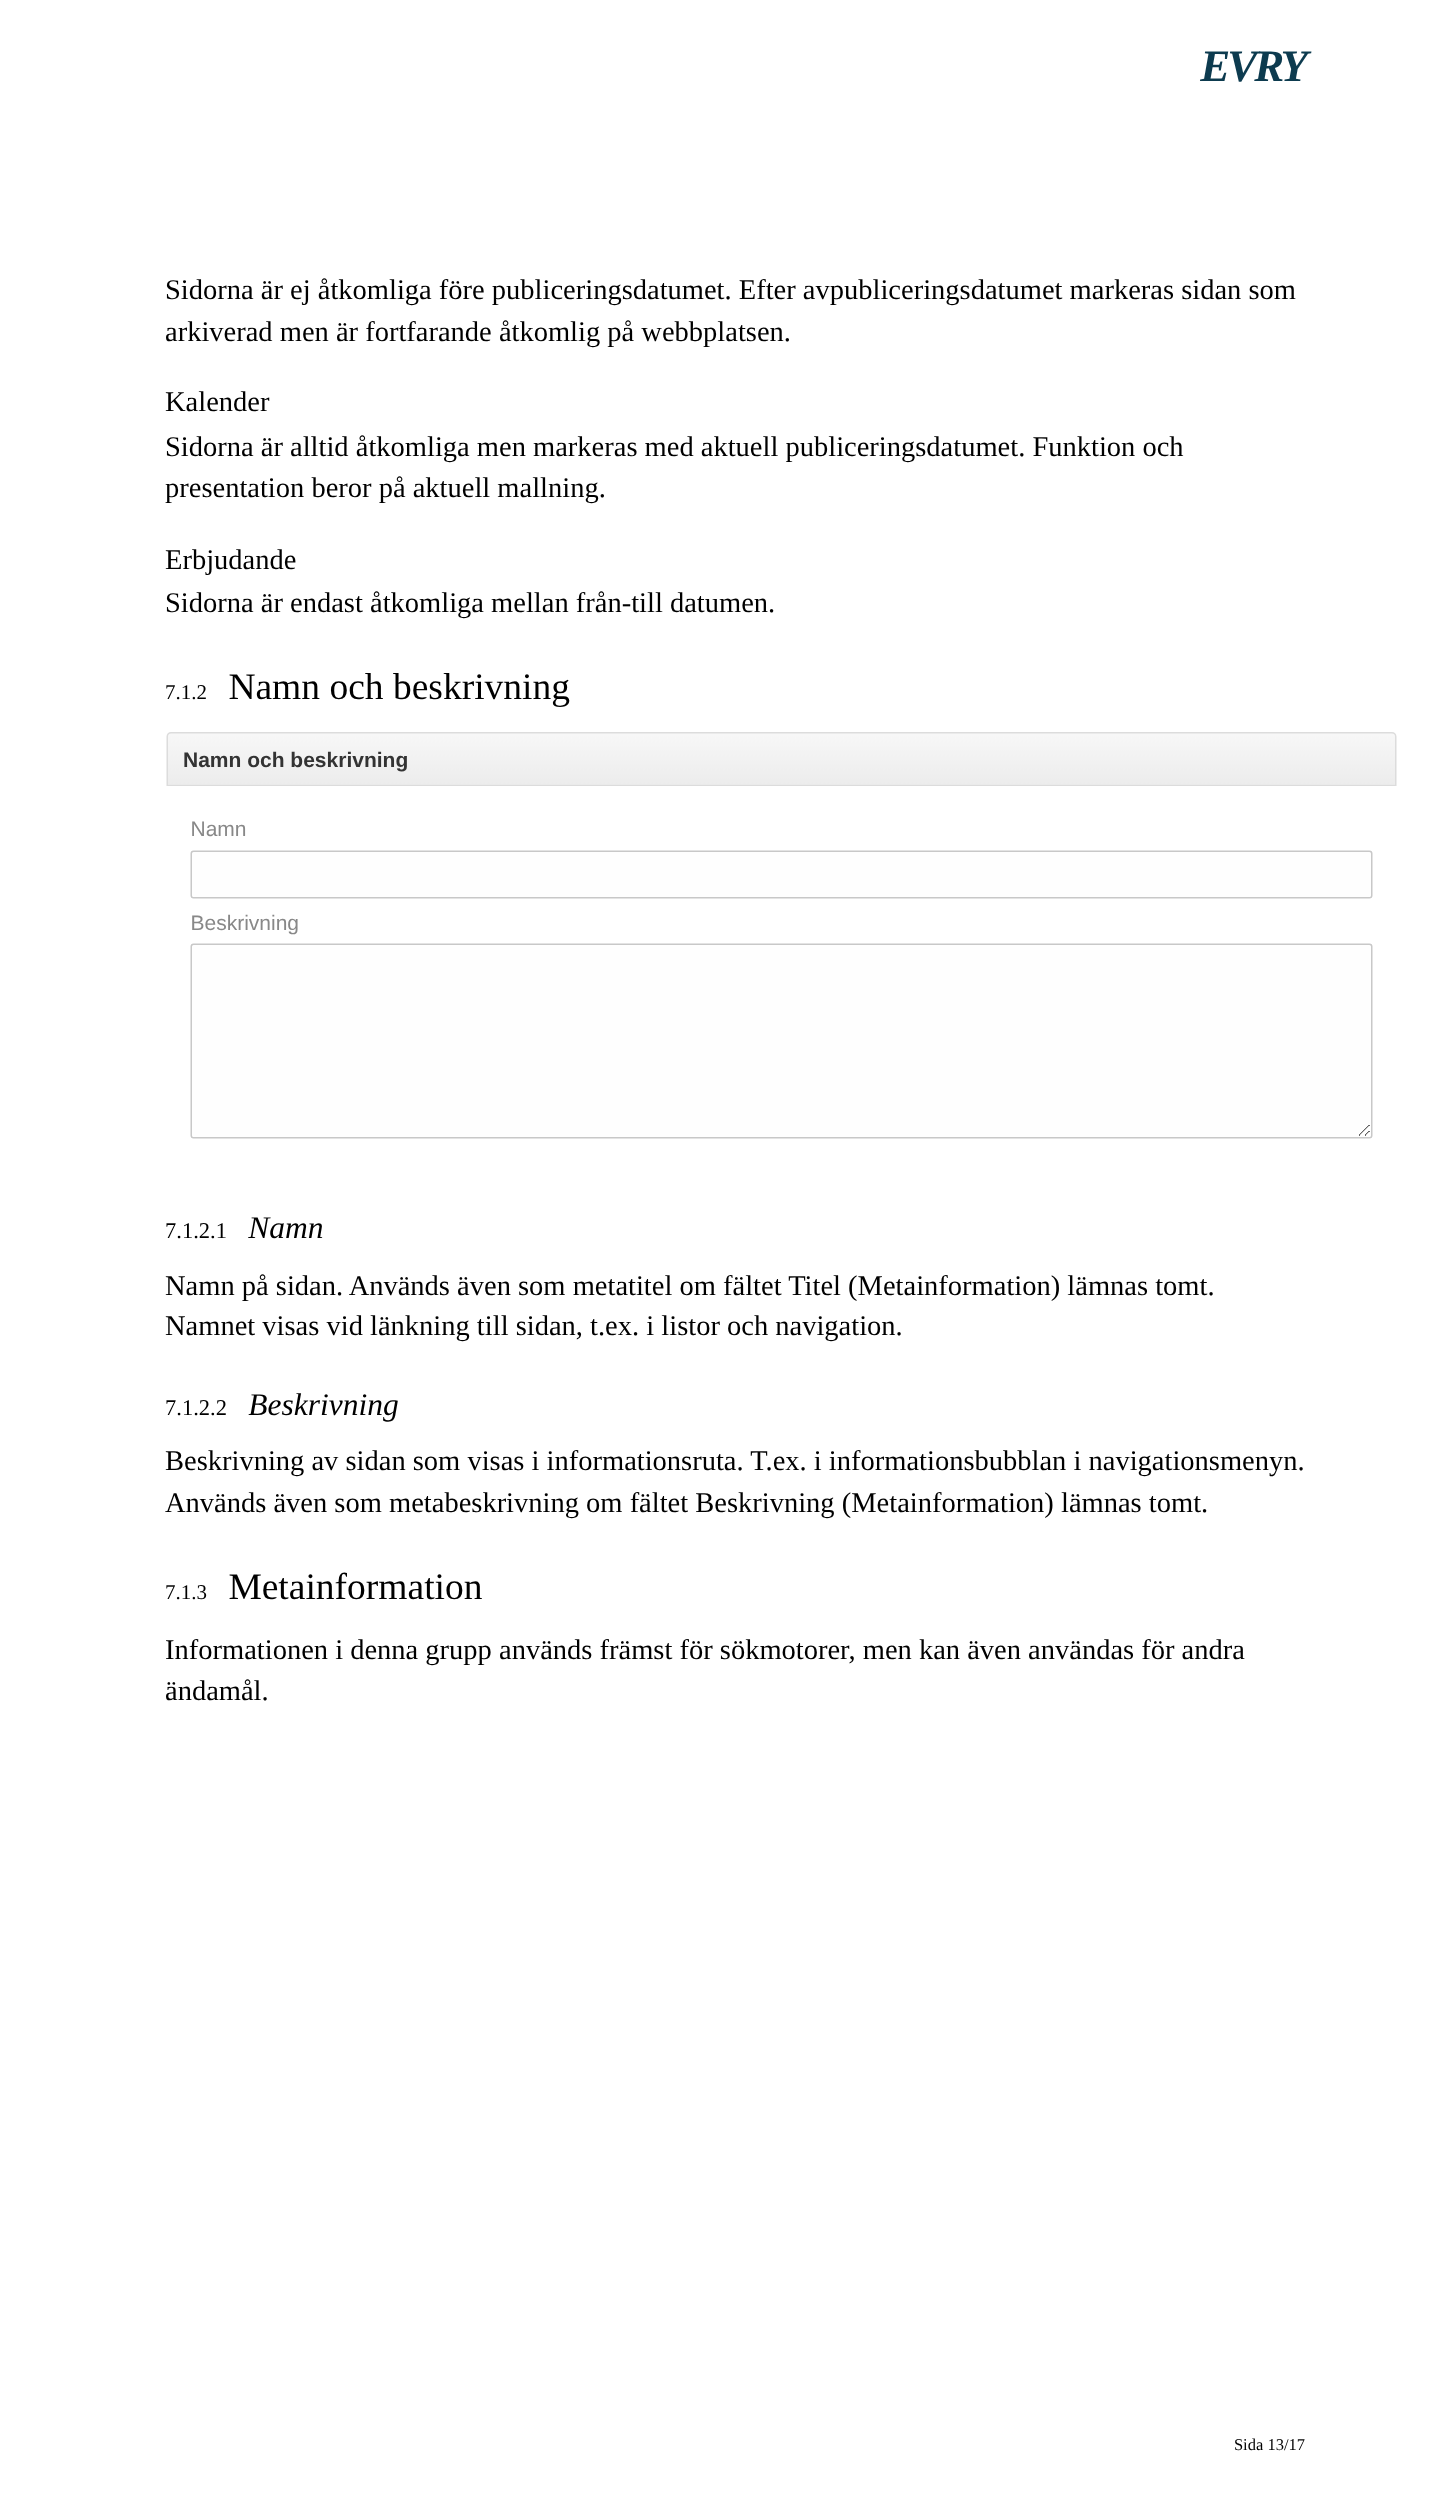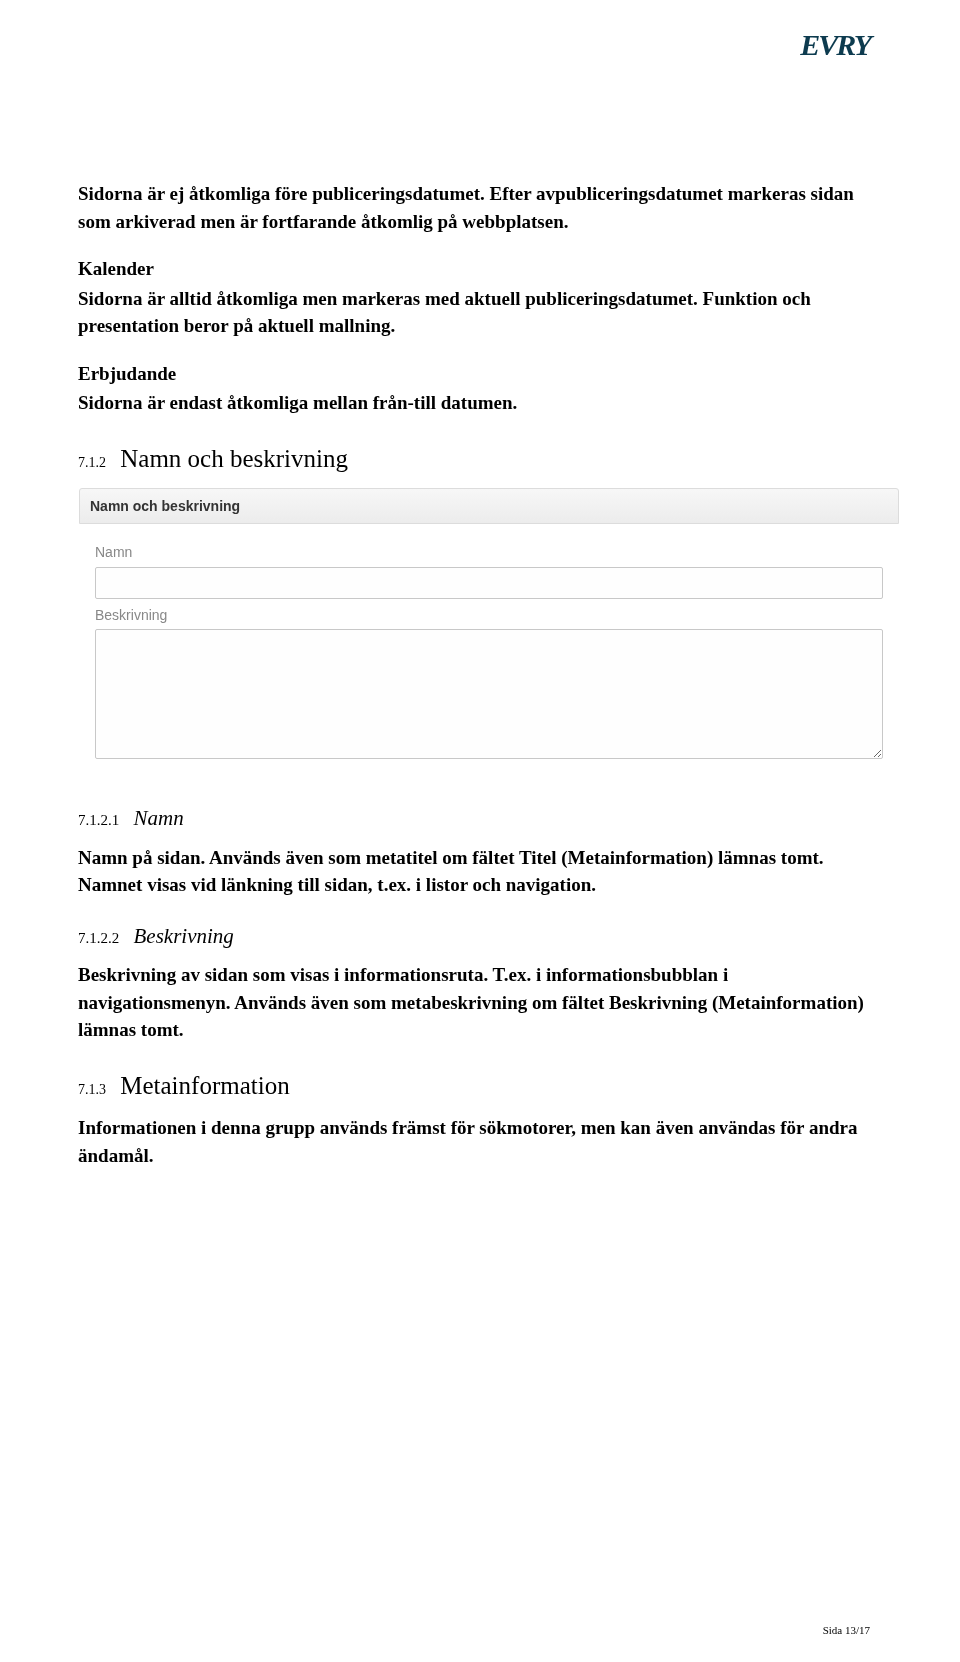--- a/index.html
+++ b/index.html
@@ -7,46 +7,44 @@
     padding: 0;
     background: #ffffff;
     font-family: Georgia, "Times New Roman", serif;
     color: #000000;
   }
   .page {
     width: 960px;
     min-height: 1662px;
     position: relative;
     box-sizing: border-box;
-    padding: 50px 90px 60px 78px;
+    padding: 50px 90px 60px 110px;
   }
   .logo {
     position: absolute;
     top: 28px;
     right: 90px;
     font-family: "Segoe Script", "Comic Sans MS", cursive;
     font-weight: 900;
     font-size: 30px;
     font-style: italic;
     color: #0d3b4f;
     letter-spacing: -2px;
   }
   .content {
     margin-top: 130px;
     font-size: 19px;
     line-height: 1.45;
   }
   .content p,
   .content .para {
     margin: 0 0 20px 0;
-    font-weight: bold;
   }
   .subhead {
     margin: 0 0 2px 0;
-    font-weight: bold;
   }
   .h-num {
     font-size: 14px;
   }
   .h-txt {
     font-size: 25px;
   }
   .h-row {
     margin: 24px 0 10px 0;
   }

